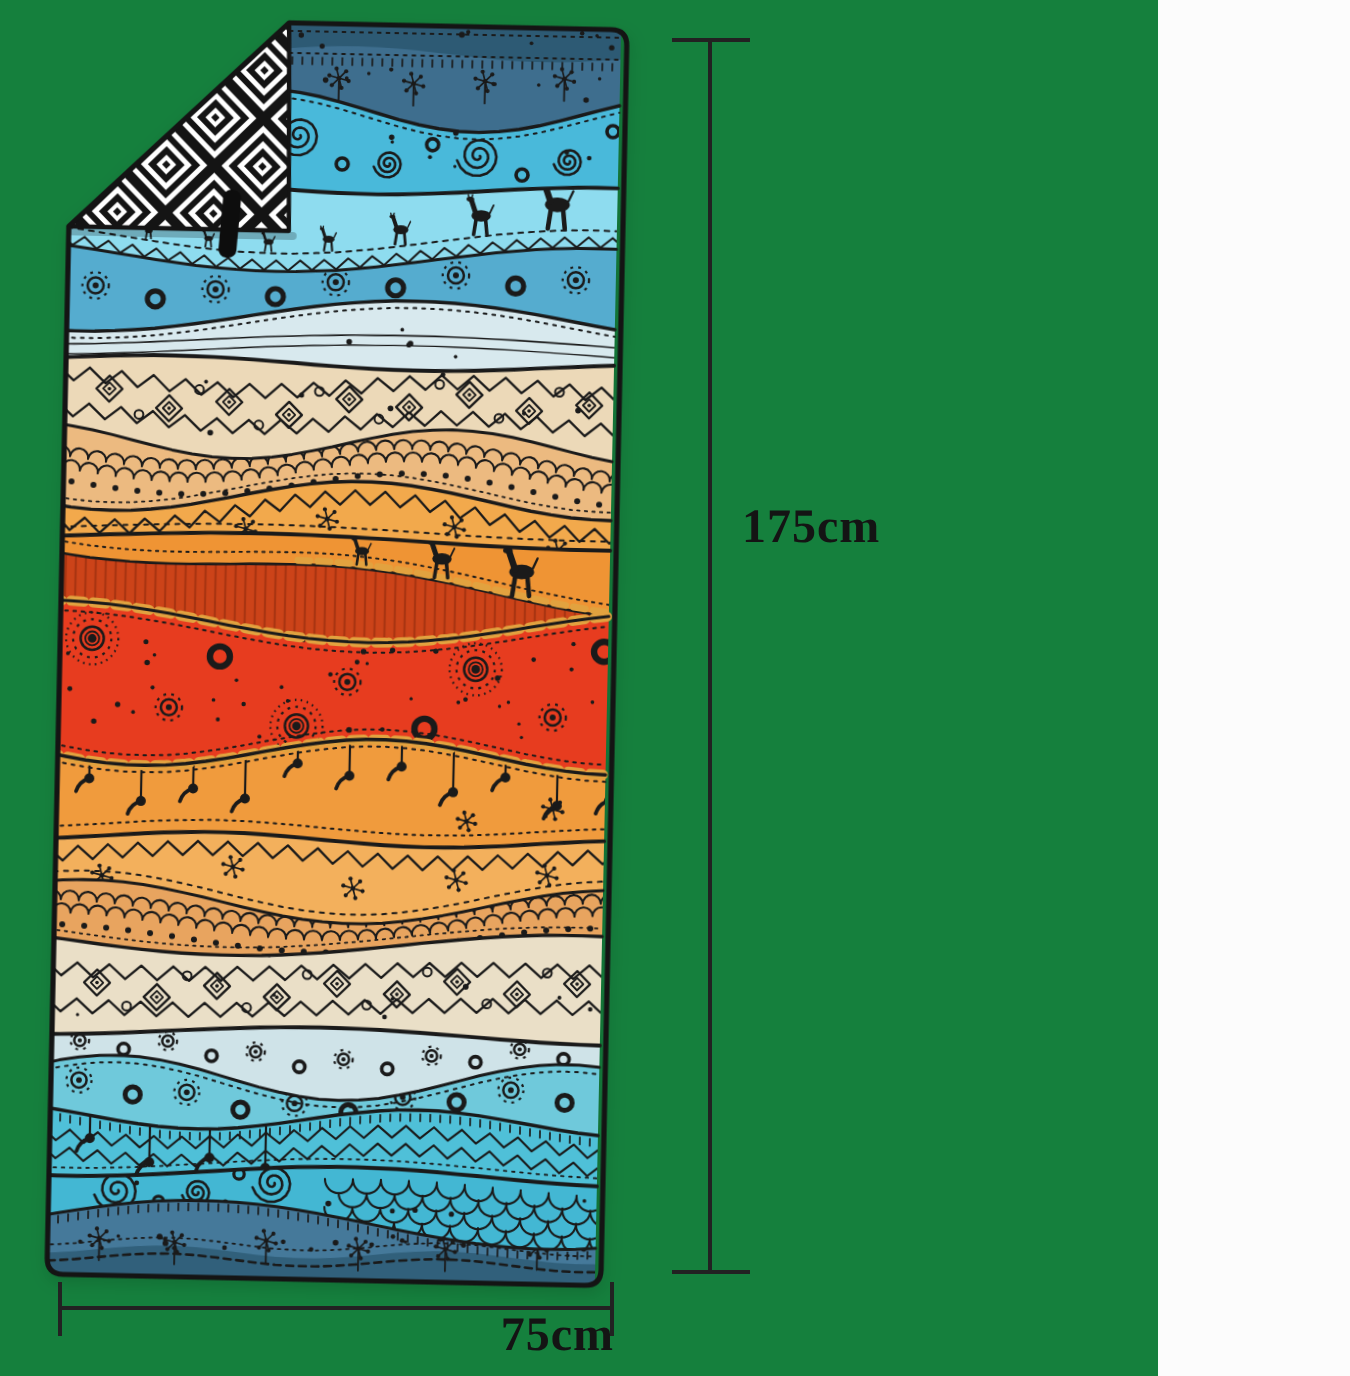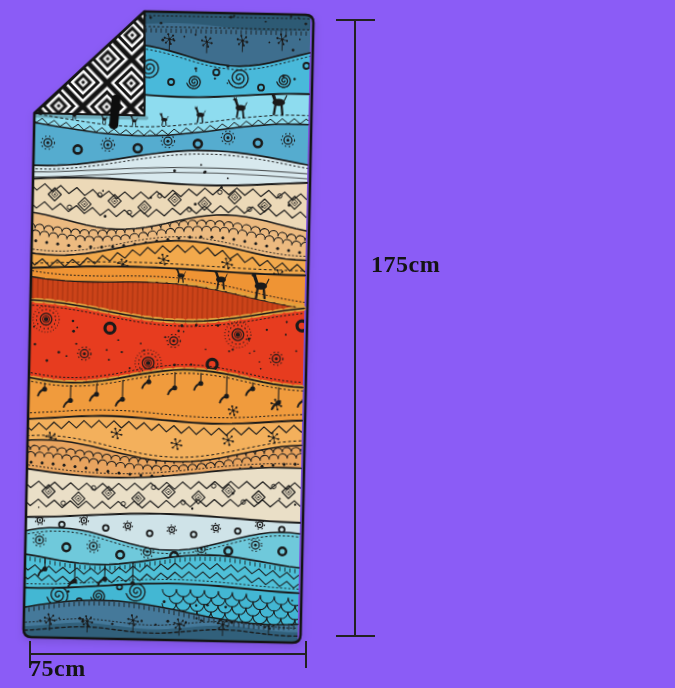--- a/index.html
+++ b/index.html
@@ -1,30 +1,30 @@
 <!DOCTYPE html>
 <html><head>
 <meta charset="utf-8">
 <style>
   html,body{margin:0;padding:0;background:#fcfcfc;}
-  .stage{position:relative;width:675px;height:688px;background:#8b5cf6;overflow:hidden;
+  .stage{position:relative;width:579px;height:688px;background:#15803d;overflow:hidden;
          font-family:"Liberation Serif",serif;}
   .towel{position:absolute;left:30px;top:12px;width:277px;height:628px;
          transform:rotate(1.2deg);transform-origin:50% 50%;
          filter:drop-shadow(1px 3px 4px rgba(0,0,0,0.13));}
   .towel svg{display:block;width:100%;height:100%;overflow:visible;}
   .vline{position:absolute;left:354px;top:20px;width:2px;height:616px;background:#222;}
   .vcap{position:absolute;left:336px;width:39px;height:2px;background:#222;}
   .vcap.top{top:19px;} .vcap.bot{top:635px;}
   .vlabel{position:absolute;left:371px;top:251px;font-size:24px;font-weight:700;color:#141414;
           letter-spacing:0.5px;}
   .hline{position:absolute;left:29px;top:653px;width:278px;height:2px;background:#222;}
   .hcap{position:absolute;top:641px;width:2px;height:27px;background:#222;}
   .hcap.left{left:29px;} .hcap.right{left:305px;}
-  .hlabel{position:absolute;left:29px;top:655px;width:278px;text-align:left;
+  .hlabel{position:absolute;left:29px;top:655px;width:278px;text-align:right;
           font-size:24px;font-weight:700;color:#141414;letter-spacing:0.5px;}
 </style>
 </head>
 <body>
 
 <div class="stage">
   <div class="towel">
     <svg id="towel-svg" viewBox="0 0 277 628">
         <defs>
           <clipPath id="towelClip">

